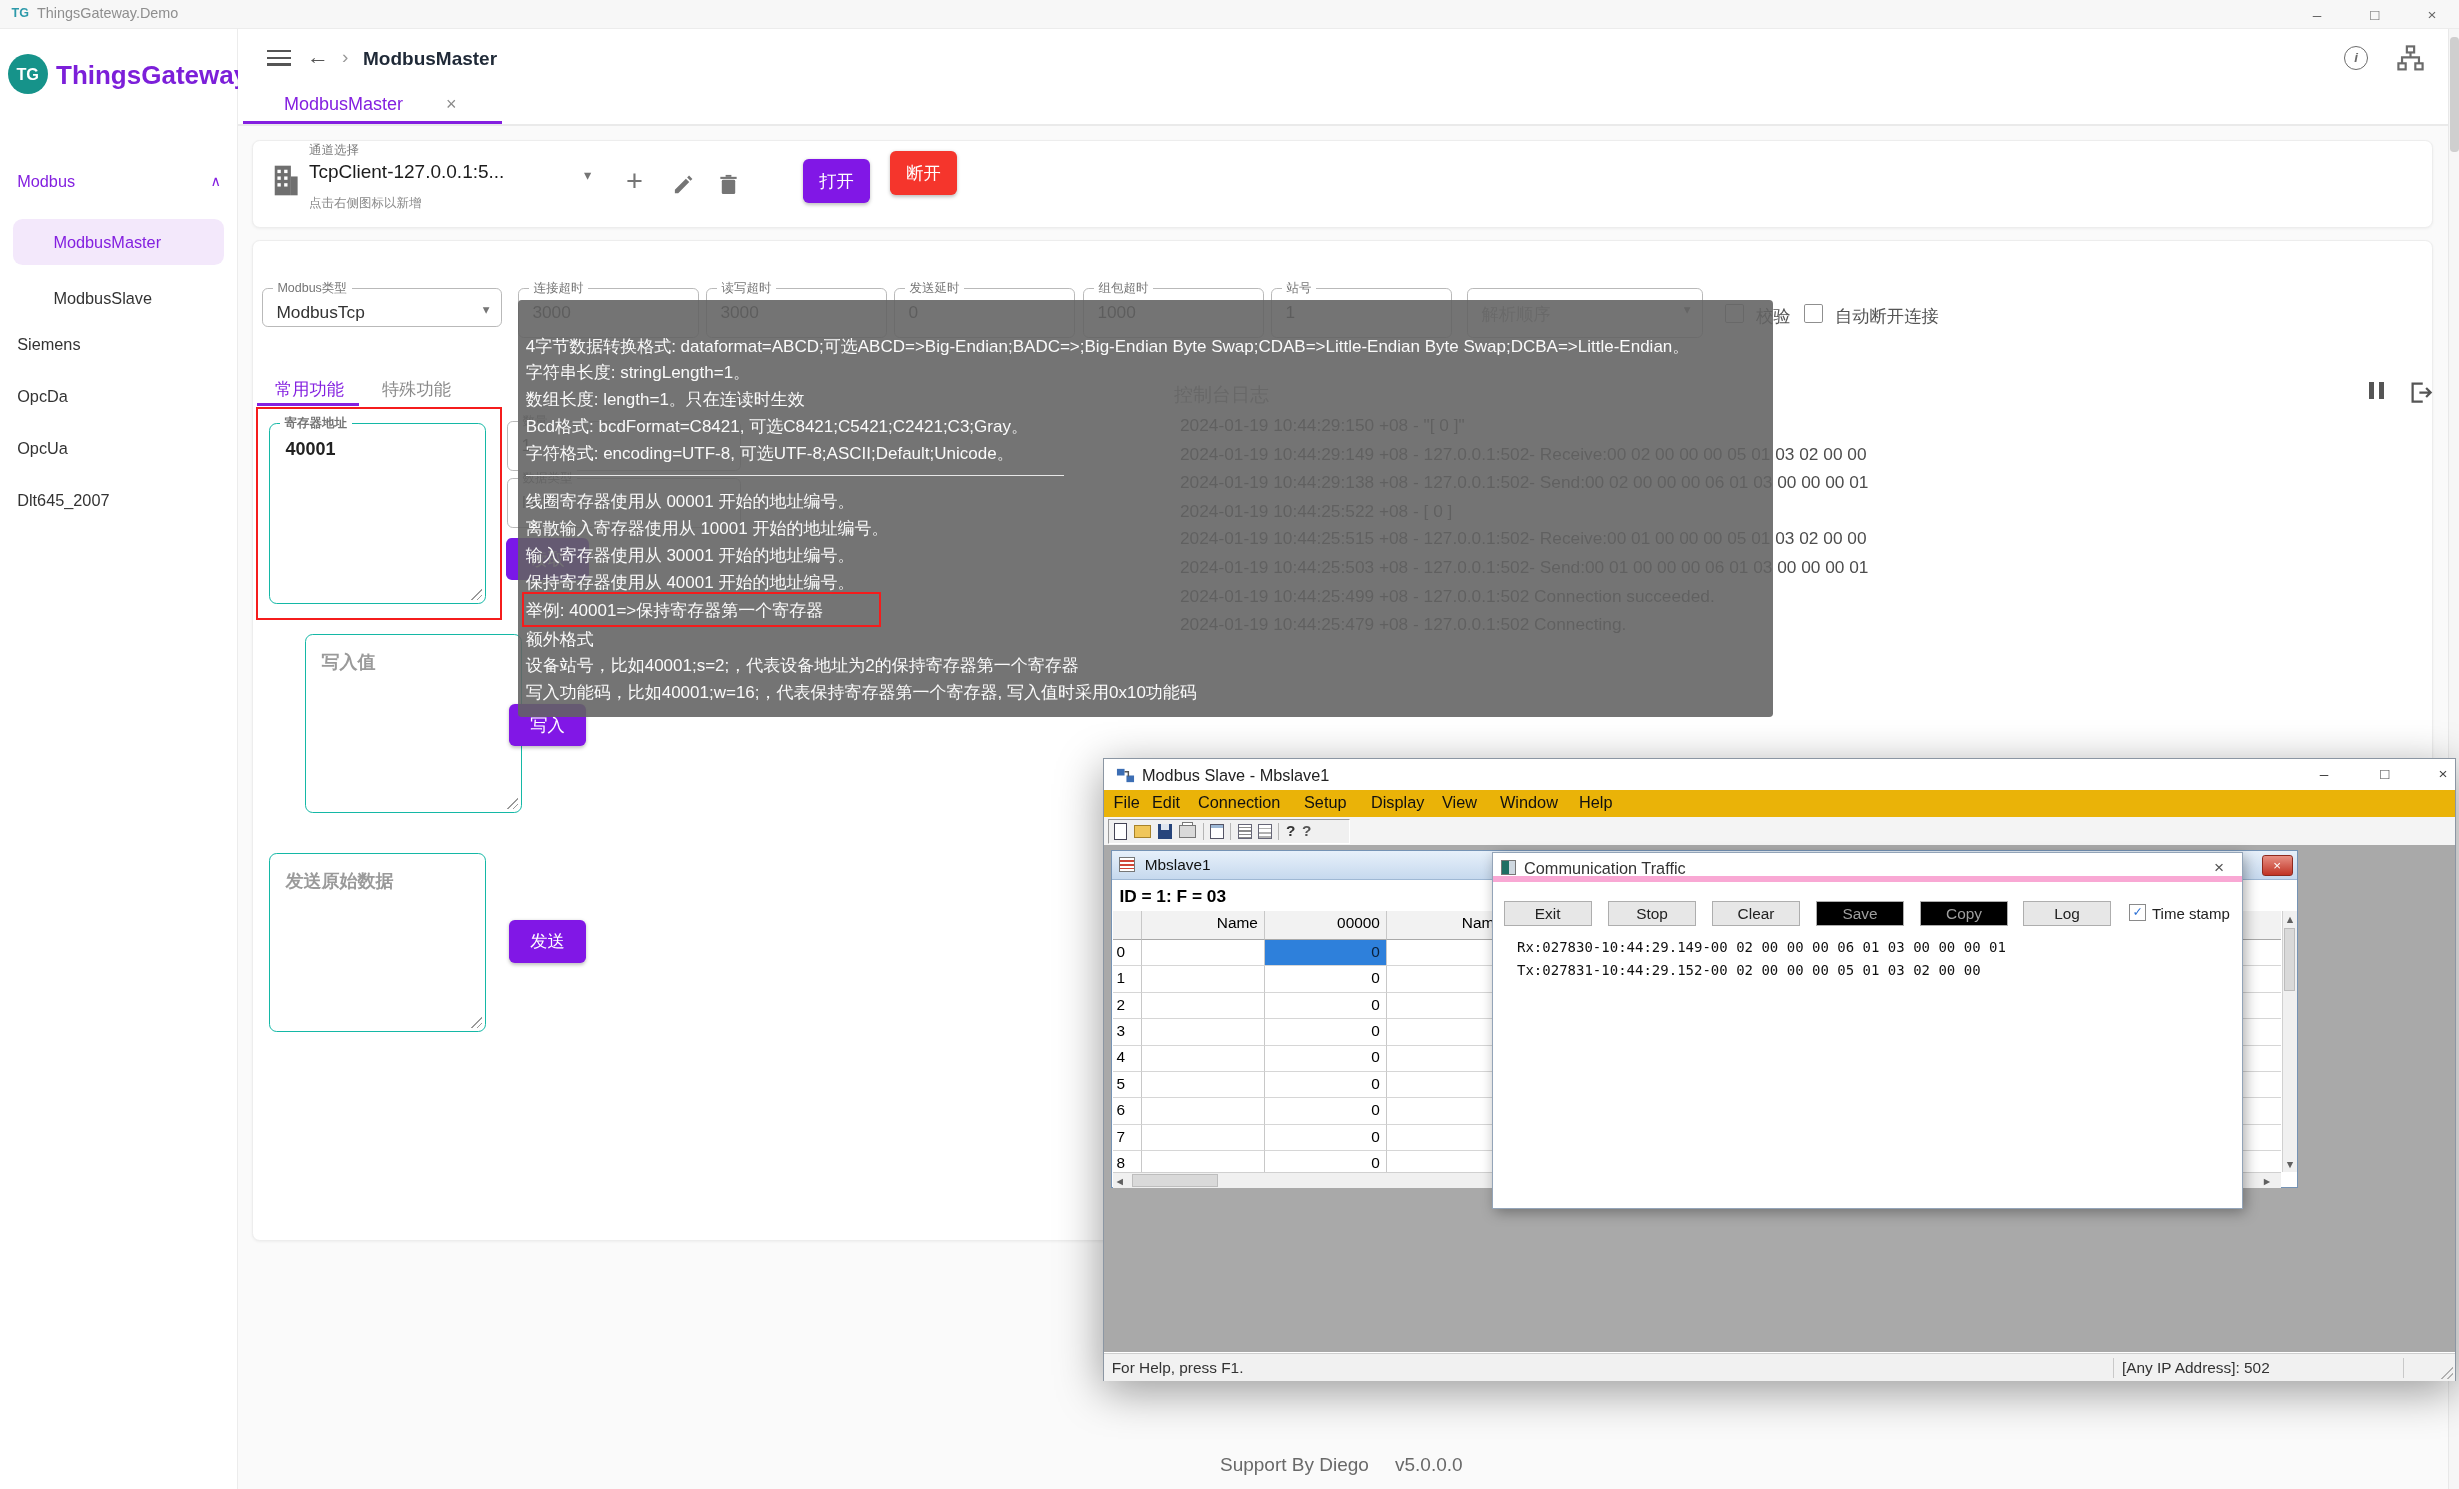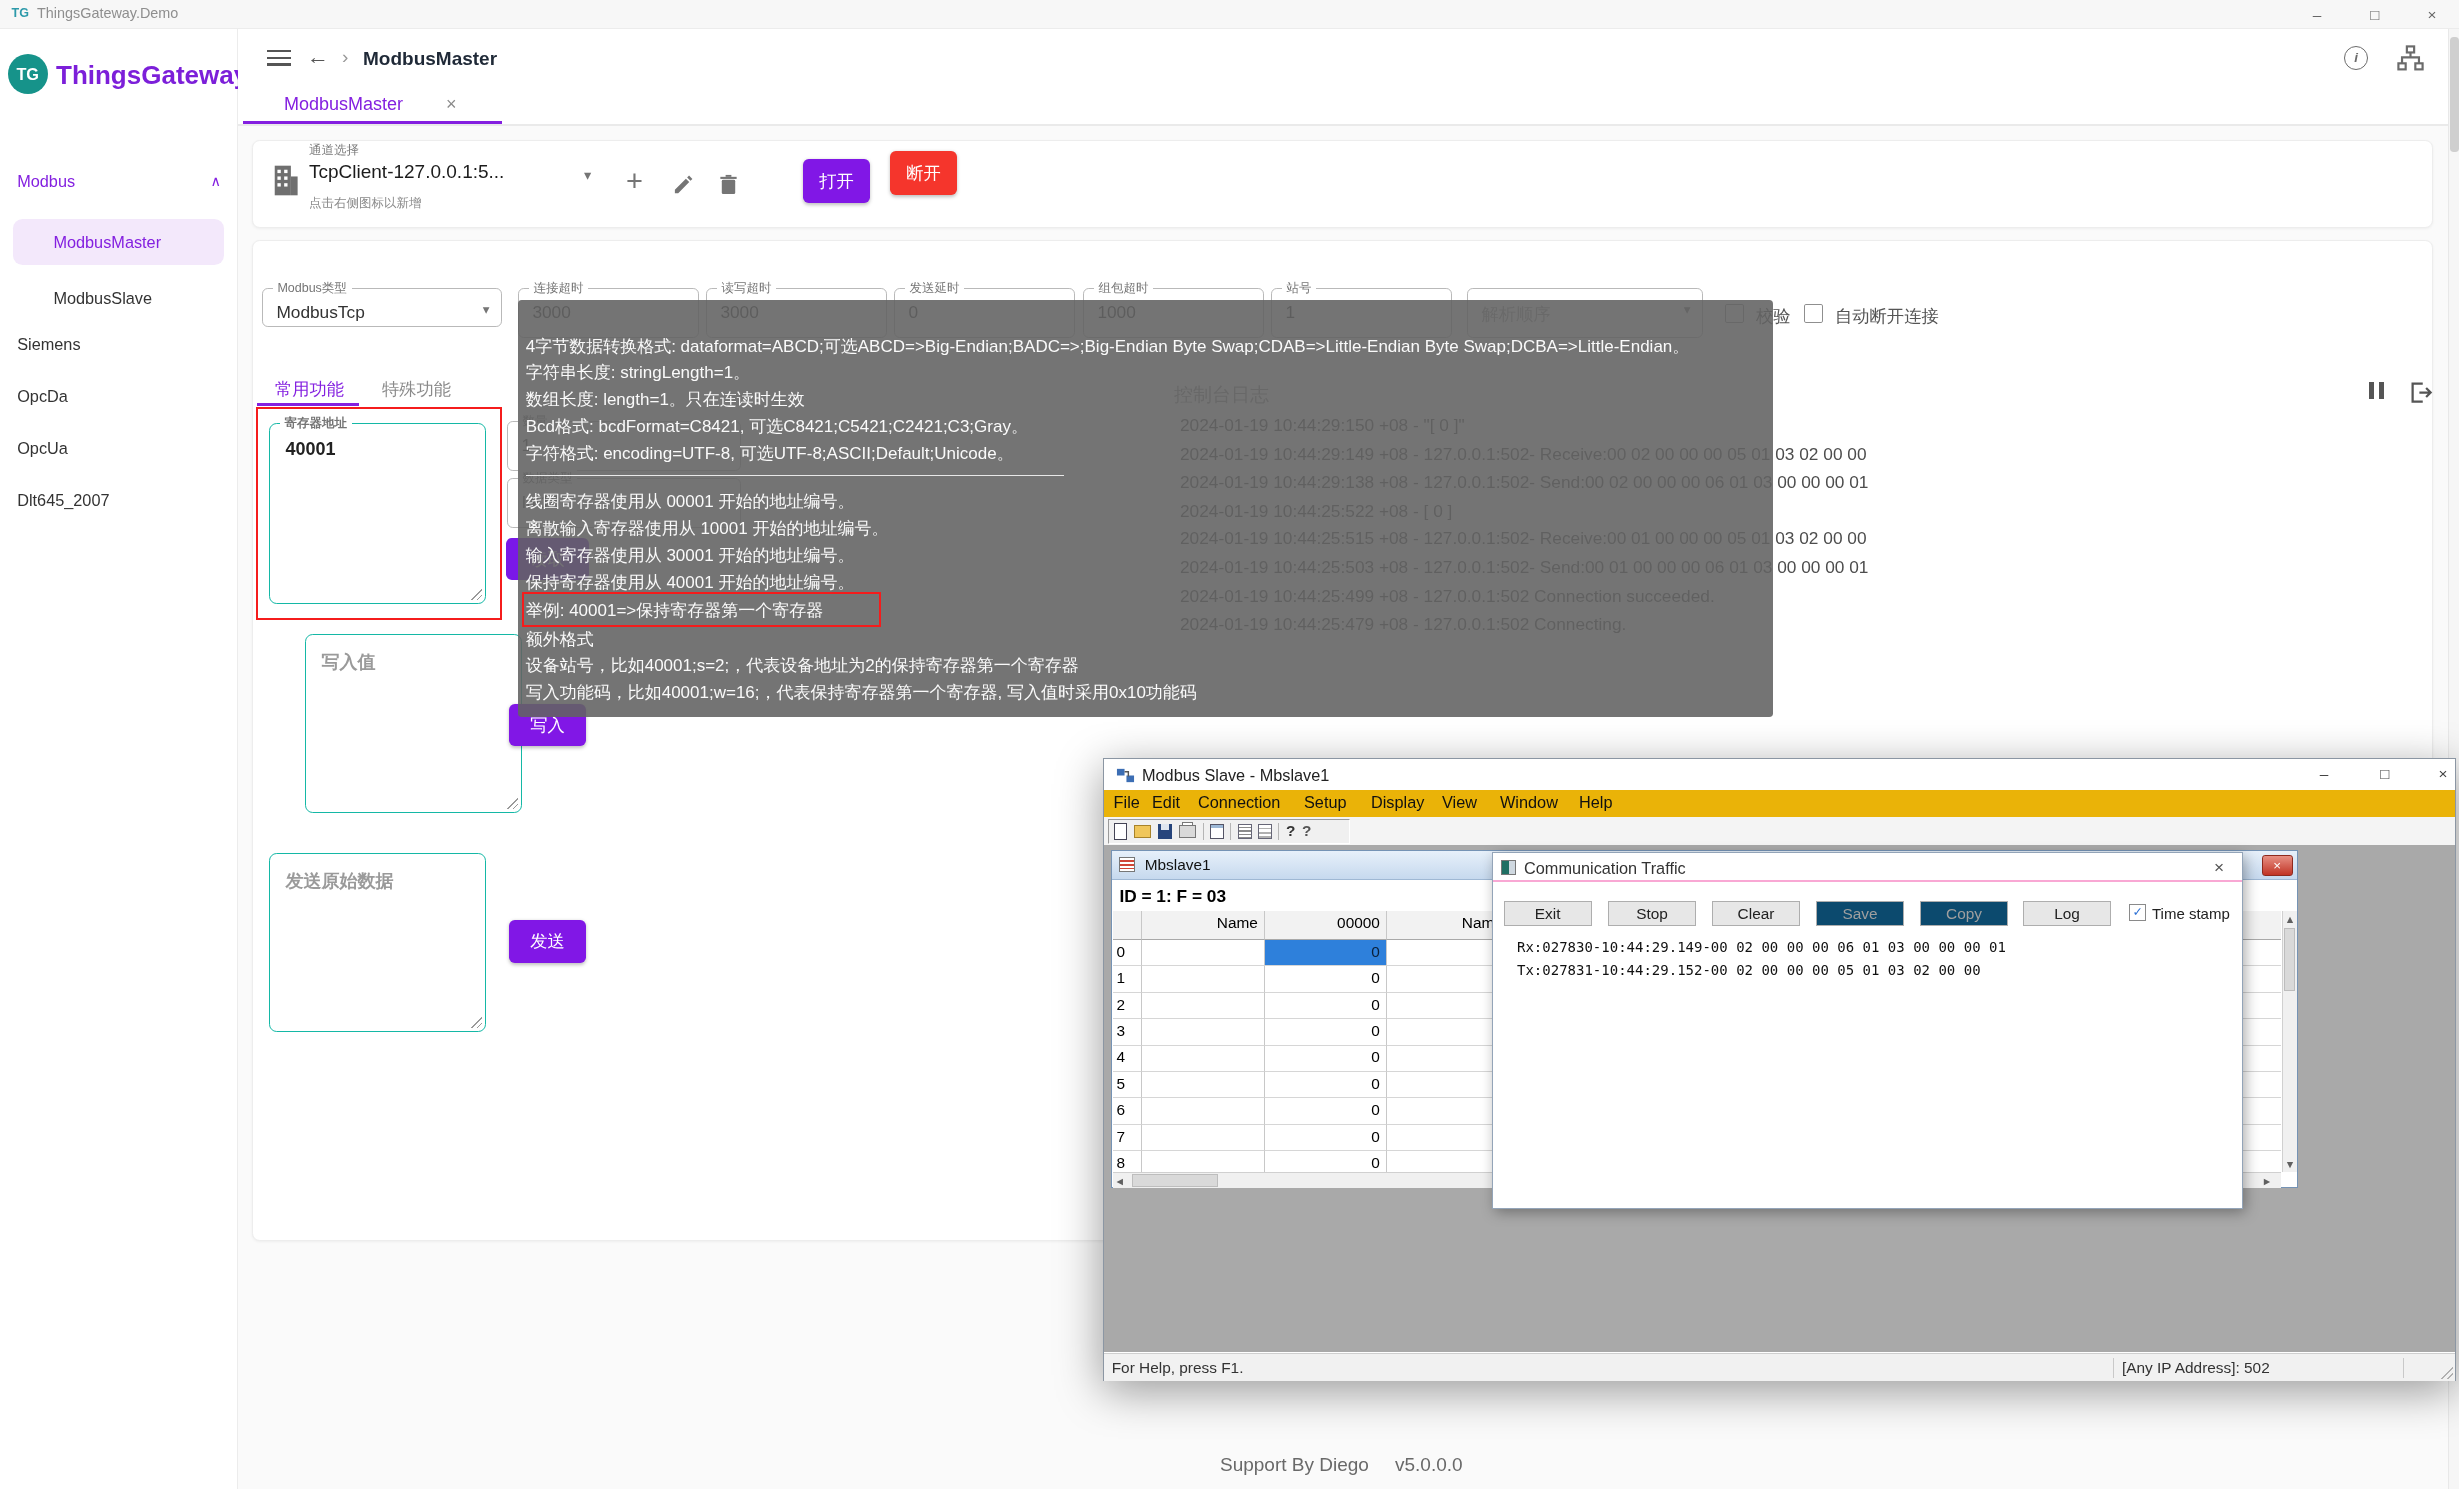--- a/index.html
+++ b/index.html
@@ -120,25 +120,25 @@
   .gcell.selcell { background:#2e80db; color:#0b1f38; }
 
   .vscroll { left:1170px; top:60px; width:15.4px; height:261px; background:#f0f0f0; border-left:1px solid #d0d0d0; }
   .hscroll { left:1px; top:321px; width:1168px; height:16.3px; background:#f0f0f0; border-top:1px solid #d0d0d0; }
   .sbtn { position:absolute; font-size:10.6px; color:#606060; text-align:center; }
   .sthumb { position:absolute; background:#d9d9d9; border:1px solid #bdbdbd; }
 
   
   .dlg { left:388px; top:93px; width:751px; height:357px; background:#fff; border:1px solid #93a4b8;
      box-shadow:2.9px 3.8px 13.4px rgba(0,0,0,.35); }
-  .dlg-title { left:0; top:0; width:100%; height:29px; background:#fff; border-bottom:2px solid #f9a8d4; }
+  .dlg-title { left:0; top:0; width:100%; height:29px; background:#fff; border-bottom:6px solid #f9a8d4; }
   .dlg-title .t { left:31px; top:5.8px; font-size:16.3px; color:#333; }
   .dbtn { position:absolute; top:48px; width:88px; height:25px; background:#e7e7e7; border:1px solid #aeaeae;
      font-size:15.4px; color:#222; text-align:center; line-height:23px; }
-  .dbtn.disabled { color:#9f9f9f; background:#0c4a6e; }
+  .dbtn.disabled { color:#9f9f9f; background:#000000; }
   .mono { position:absolute; left:24px; font-family:"DejaVu Sans Mono","Liberation Mono",monospace;
      font-size:14px; color:#111; white-space:nowrap; }
 
   .statusbar { left:0; top:594px; width:1351px; height:28px; background:#f1f1f1; border-top:1px solid #cfcfcf; }
   .statusbar .sdiv { position:absolute; top:3.8px; width:1px; height:20px; background:#c9c9c9; }
   .statusbar .t { position:absolute; top:4.8px; font-size:15.4px; color:#333; }
   .sgrip { position:absolute; right:1.9px; bottom:1.9px; width:13.4px; height:13.4px;
      background:repeating-linear-gradient(315deg,transparent 0 2.9px,#b0b0b0 2.9px 4.3px);
      clip-path:polygon(100% 0,100% 100%,0 100%); }
 

